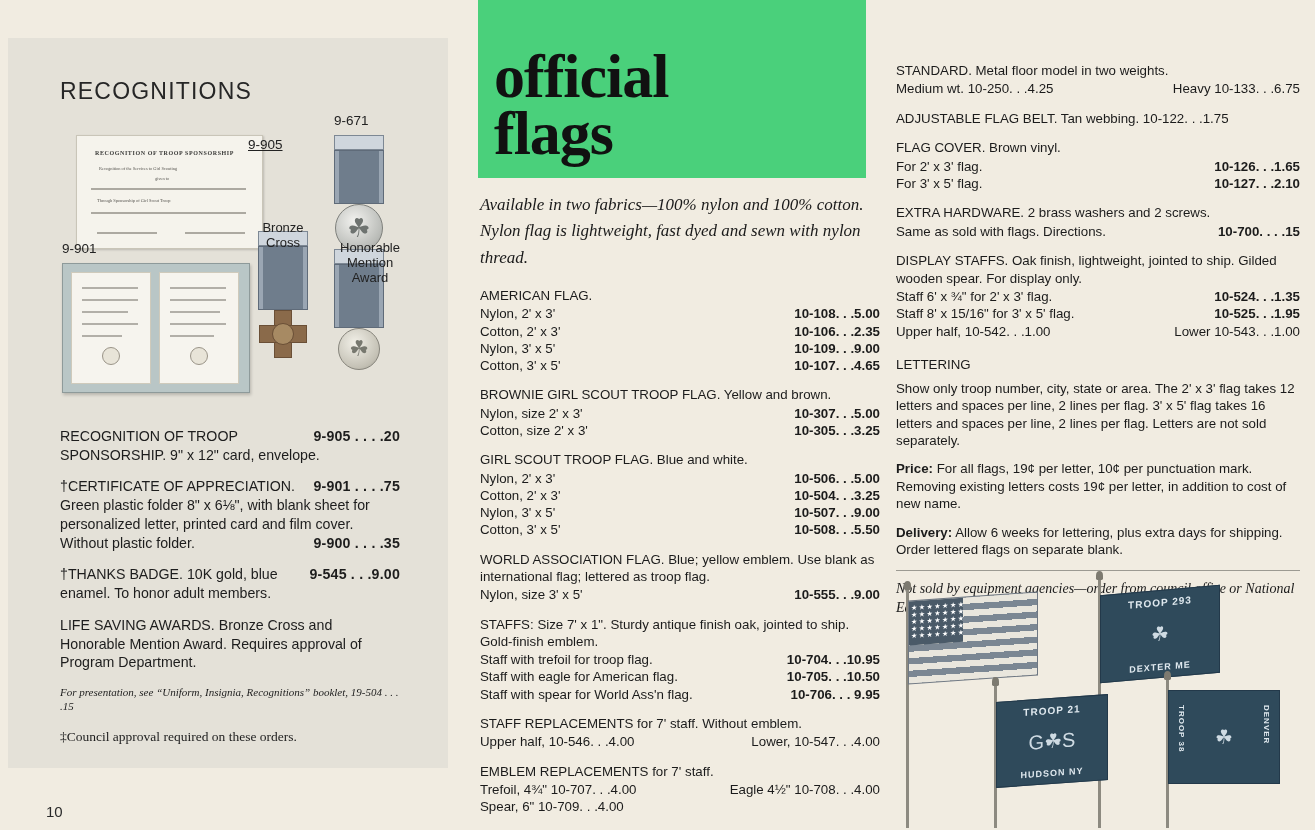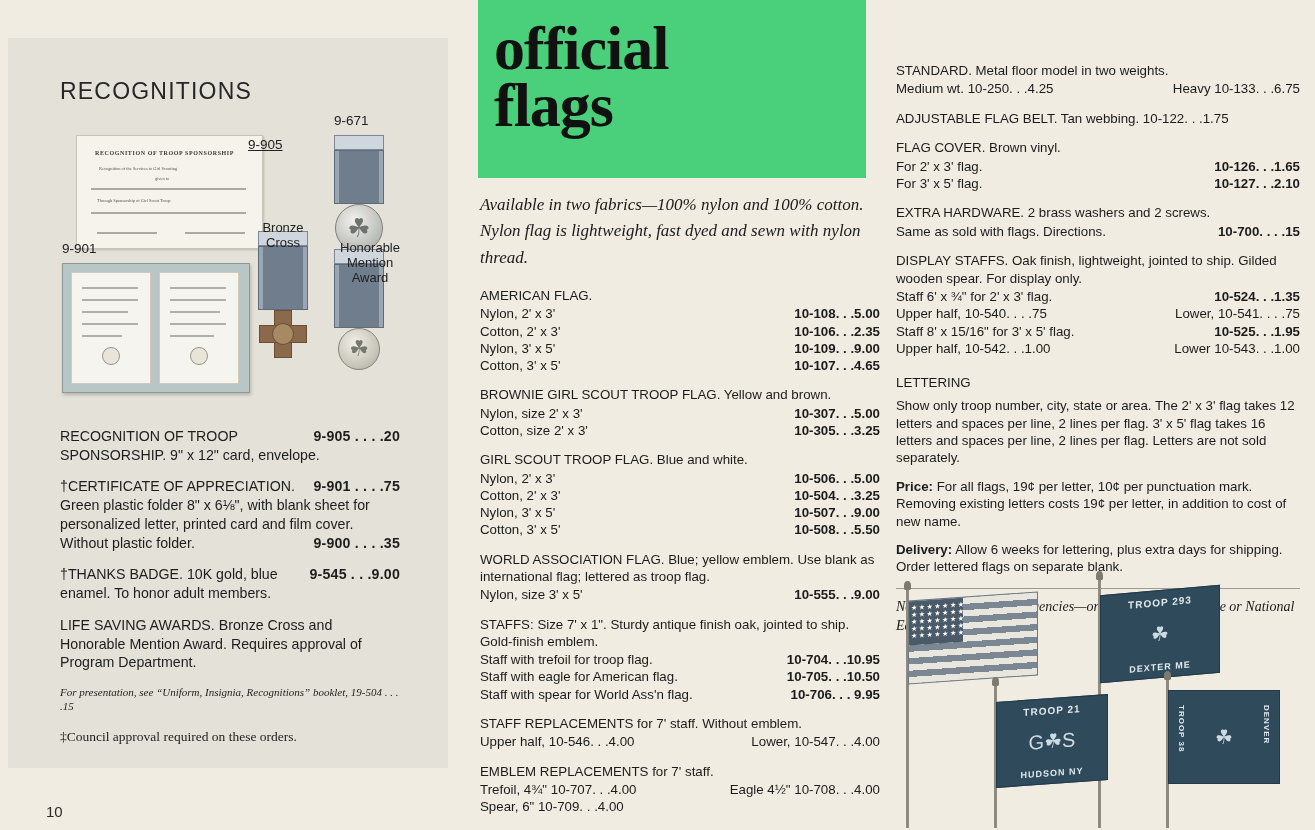--- a/index.html
+++ b/index.html
@@ -245,21 +245,21 @@
     position: absolute;
     left: 478px;
     top: 0;
     width: 388px;
     height: 178px;
     background: #4ad07b;
   }
   .banner-title {
     position: absolute;
     left: 16px;
-    top: 20px;
+    top: 48px;
     font-family: "Liberation Serif", serif;
     font-weight: bold;
     font-size: 62px;
     line-height: 0.92;
     color: #111;
     letter-spacing: -1px;
   }
   .mid-col {
     position: absolute;
     left: 480px;
@@ -652,24 +652,20 @@
       </div>
     </div>
 
     <div class="sec">
       <div class="head">DISPLAY STAFFS. Oak finish, lightweight, jointed to ship. Gilded wooden spear. For display only.</div>
       <div class="item">
         <span class="desc">Staff 6' x ¾" for 2' x 3' flag.</span>
         <span class="price">10-524. . .1.35</span>
       </div>
       <div class="item">
-        <span class="desc">Upper half, 10-540. . .  .75</span>
-        <span class="desc">Lower, 10-541. . .  .75</span>
-      </div>
-      <div class="item">
         <span class="desc">Staff 8' x 15/16" for 3' x 5' flag.</span>
         <span class="price">10-525. . .1.95</span>
       </div>
       <div class="item">
         <span class="desc">Upper half, 10-542. . .1.00</span>
         <span class="desc">Lower 10-543. . .1.00</span>
       </div>
     </div>
 
     <div class="sec" style="margin-top:16px;">

